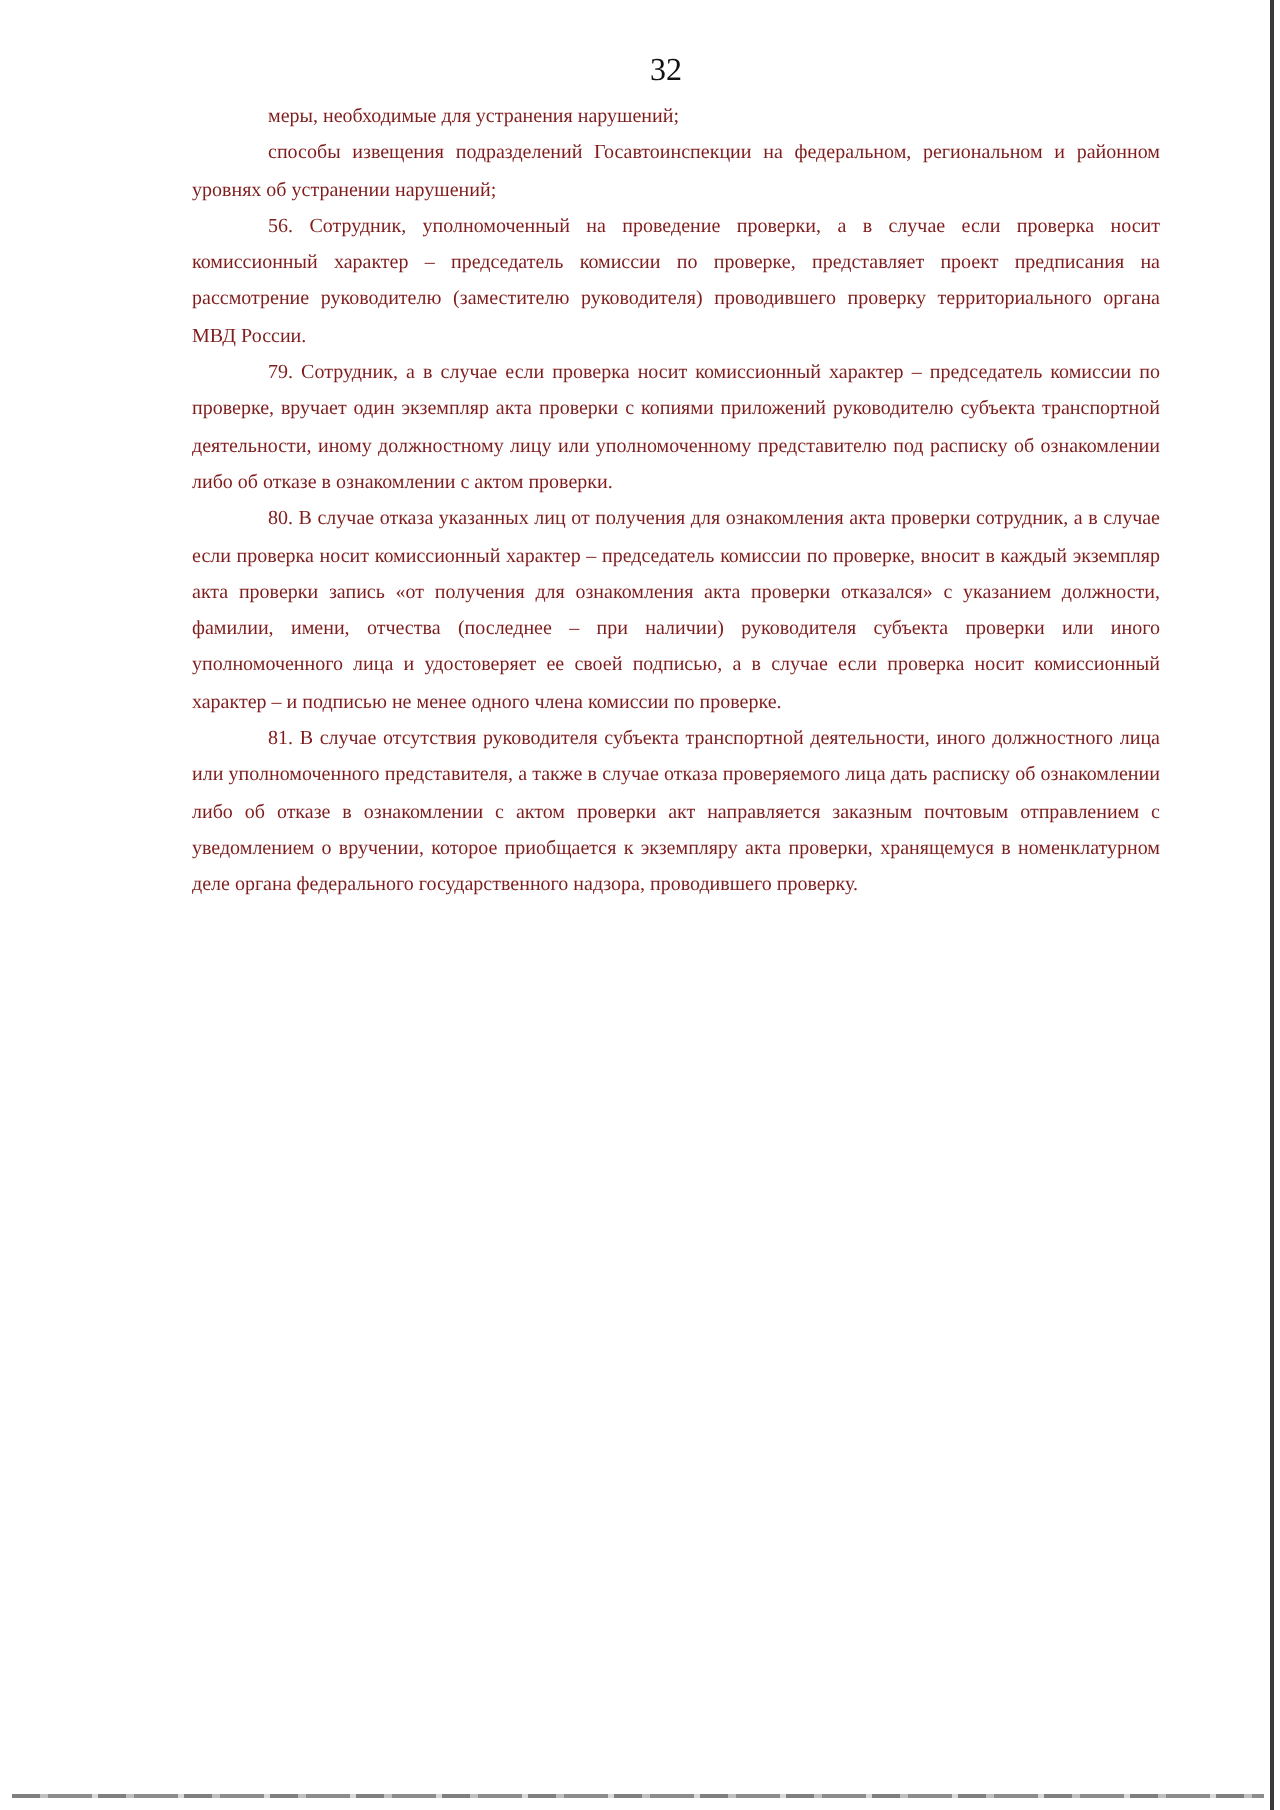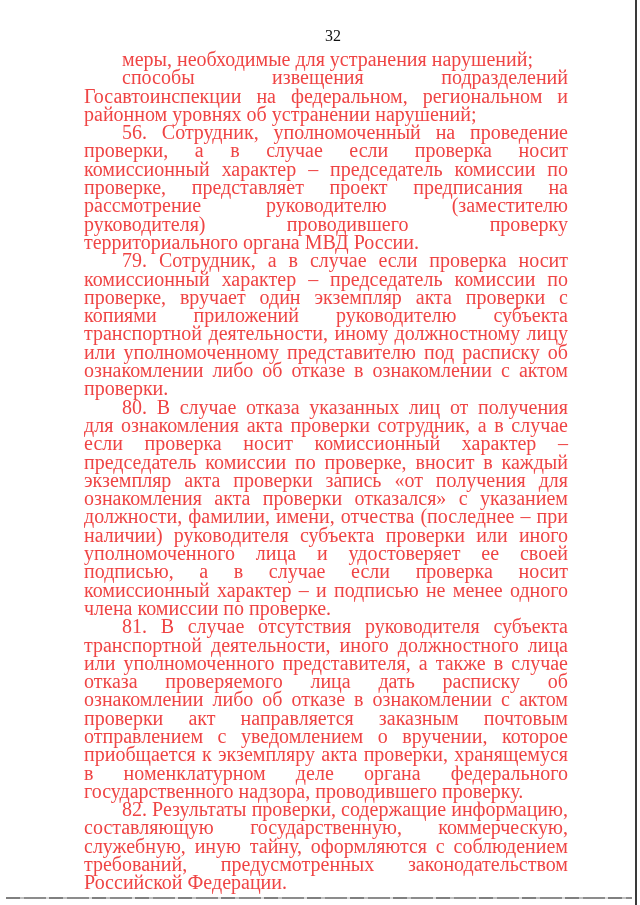--- a/index.html
+++ b/index.html
@@ -6,23 +6,23 @@
   body { width: 640px; height: 905px; position: relative; overflow: hidden; }
   .page {
     position: absolute; left: 0; top: 0; width: 640px; height: 684px;
     background: #ffffff;
   }
   .page-number {
     position: absolute; top: 27px; left: 0; width: 666px; text-align: center;
     font-family: "Liberation Serif", serif; font-size: 16px; color: #111;
   }
   .body-text {
-    position: absolute; top: 50px; left: 84px; width: 484px;
-    font-family: "Liberation Serif", serif; font-size: 20px; line-height: 18.3px;
-    color: #ef4444;
+    position: absolute; top: 50px; left: 96px; width: 484px;
+    font-family: "Liberation Serif", serif; font-size: 10px; line-height: 18.3px;
+    color: #7f1d1d;
   }
   .para {
     margin: 0; text-align: justify; text-indent: 38px;
     hyphens: none;
   }
   .right-edge {
     position: absolute; top: 0; right: 3px; width: 2px; height: 905px; background: #3a3a3a;
   }
   .scan-line {
     position: absolute; left: 6px; right: 8px; top: 897px; height: 2px;
@@ -36,18 +36,17 @@
 <div class="page">
   <div class="page-number">32</div>
 
   <div class="body-text">
     <p class="para">меры, необходимые для устранения нарушений;</p>
     <p class="para">способы извещения подразделений Госавтоинспекции на федеральном, региональном и районном уровнях об устранении нарушений;</p>
     <p class="para">56. Сотрудник, уполномоченный на проведение проверки, а в случае если проверка носит комиссионный характер – председатель комиссии по проверке, представляет проект предписания на рассмотрение руководителю (заместителю руководителя) проводившего проверку территориального органа МВД России.</p>
     <p class="para">79. Сотрудник, а в случае если проверка носит комиссионный характер – председатель комиссии по проверке, вручает один экземпляр акта проверки с копиями приложений руководителю субъекта транспортной деятельности, иному должностному лицу или уполномоченному представителю под расписку об ознакомлении либо об отказе в ознакомлении с актом проверки.</p>
     <p class="para">80. В случае отказа указанных лиц от получения для ознакомления акта проверки сотрудник, а в случае если проверка носит комиссионный характер – председатель комиссии по проверке, вносит в каждый экземпляр акта проверки запись «от получения для ознакомления акта проверки отказался» с указанием должности, фамилии, имени, отчества (последнее – при наличии) руководителя субъекта проверки или иного уполномоченного лица и удостоверяет ее своей подписью, а в случае если проверка носит комиссионный характер – и подписью не менее одного члена комиссии по проверке.</p>
     <p class="para">81. В случае отсутствия руководителя субъекта транспортной деятельности, иного должностного лица или уполномоченного представителя, а также в случае отказа проверяемого лица дать расписку об ознакомлении либо об отказе в ознакомлении с актом проверки акт направляется заказным почтовым отправлением с уведомлением о вручении, которое приобщается к экземпляру акта проверки, хранящемуся в номенклатурном деле органа федерального государственного надзора, проводившего проверку.</p>
-    <p class="para">82. Результаты проверки, содержащие информацию, составляющую государственную, коммерческую, служебную, иную тайну, оформляются с соблюдением требований, предусмотренных законодательством Российской Федерации.</p>
   </div>
 
   <div class="right-edge"></div>
   <div class="scan-line"></div>
 </div>
 
 </body></html>

